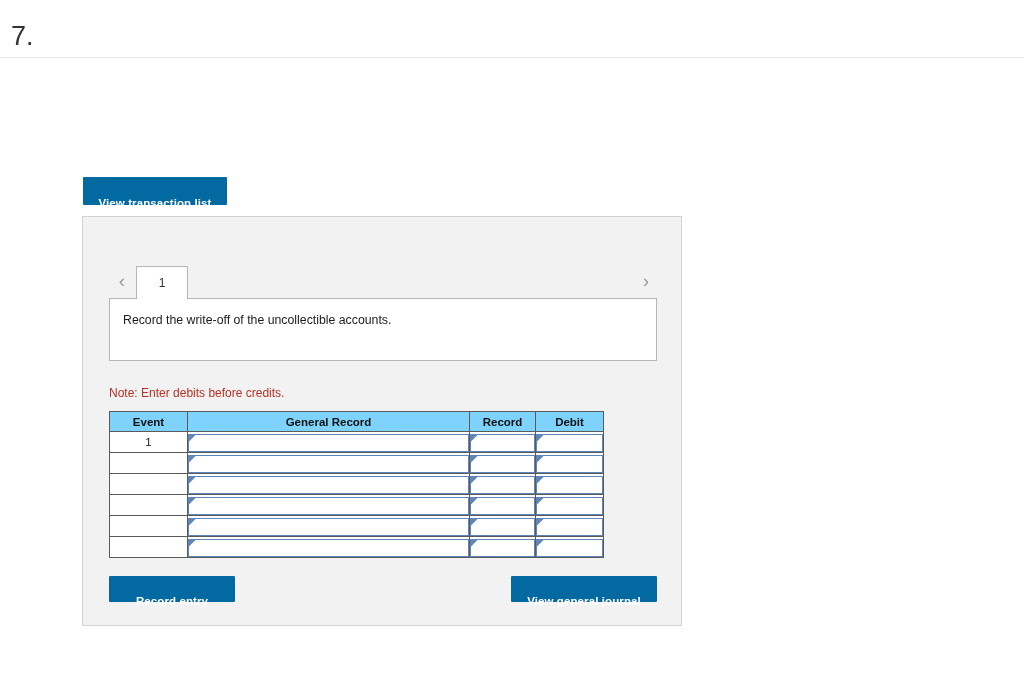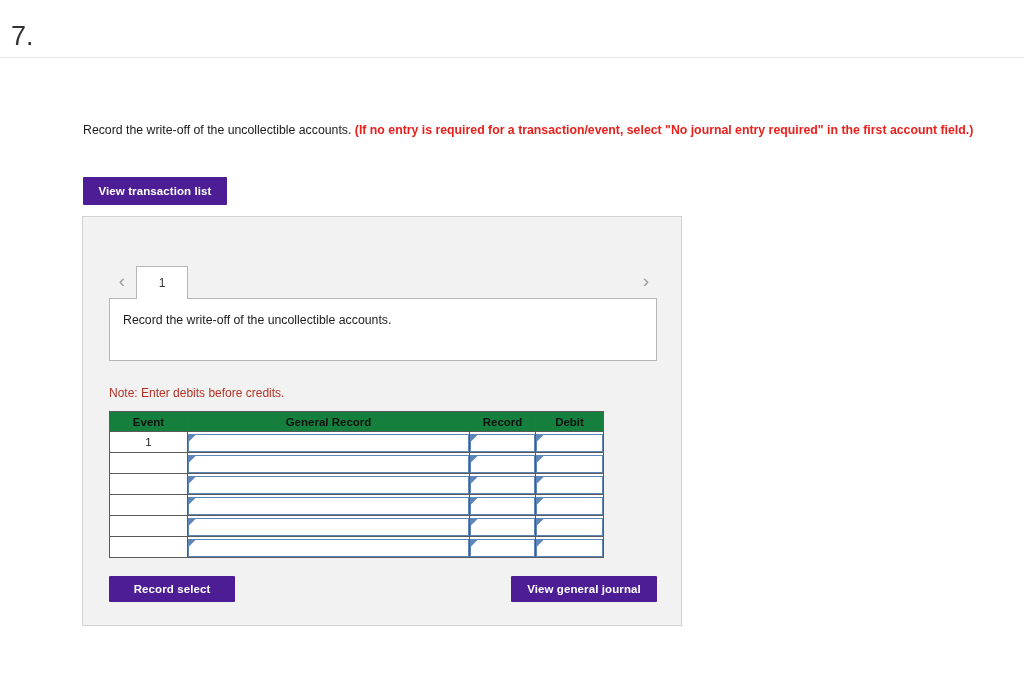--- a/index.html
+++ b/index.html
@@ -48,30 +48,30 @@
   }
   #prompt-line-1 { display: block; }
   #prompt-line-2 { display: block; }
   .prompt-emph {
     color: #e8201c;
     font-weight: bold;
   }
 
   
   .btn {
-    background: #4c1d95;
+    background: #0369a1;
     color: #ffffff;
     border: none;
     font-family: "Liberation Sans", sans-serif;
     font-size: 11.5px;
     font-weight: bold;
     letter-spacing: 0.1px;
     text-align: center;
     cursor: pointer;
-    padding: 0;
+    padding: 12px;
     border-radius: 1px;
     box-sizing: border-box;
   }
   #view-transaction-list-button {
     position: absolute;
     left: 83px;
     top: 177px;
     width: 144px;
     height: 28px;
     line-height: 28px;
@@ -170,21 +170,21 @@
   
   #journal-table {
     position: absolute;
     left: 26px;
     top: 194px;
     width: 494px;
     border-collapse: collapse;
     table-layout: fixed;
   }
   #journal-table th {
-    background: #15803d;
+    background: #7dd3fc;
     border: 1px solid #5a5a5a;
     font-size: 11.5px;
     font-weight: bold;
     color: #111111;
     height: 19px;
     padding: 0;
     text-align: center;
   }
   #journal-table td {
     border: 1px solid #5a5a5a;
@@ -260,21 +260,20 @@
   }
 </style>
 </head>
 <body>
 
 <div id="question-header">
   <div id="question-number">7.</div>
 </div>
 
 <div id="prompt-block">
-  <span id="prompt-line-2"><span>Record the write-off of the uncollectible accounts. </span><span class="prompt-emph">(If no entry is required for a transaction/event, select "No journal entry required" in the first account field.)</span></span>
 </div>
 
 <button class="btn" id="view-transaction-list-button">View transaction list</button>
 
 <div id="worksheet-panel">
 
 
   <div id="tab-strip">
     <div class="nav-arrow" id="prev-page-arrow">‹</div>
     <div id="tab-1">1</div>
@@ -407,16 +406,16 @@
         </td>
         <td class="field-cell">
           <div class="cell-input">
               <span class="cell-marker"></span>
             </div>
         </td>
       </tr>
     </tbody>
   </table>
 
-  <button class="btn" id="record-entry-button">Record select</button>
+  <button class="btn" id="record-entry-button">Record entry</button>
   <button class="btn" id="view-general-journal-button">View general journal</button>
 
 </div>
 
 </body></html>

